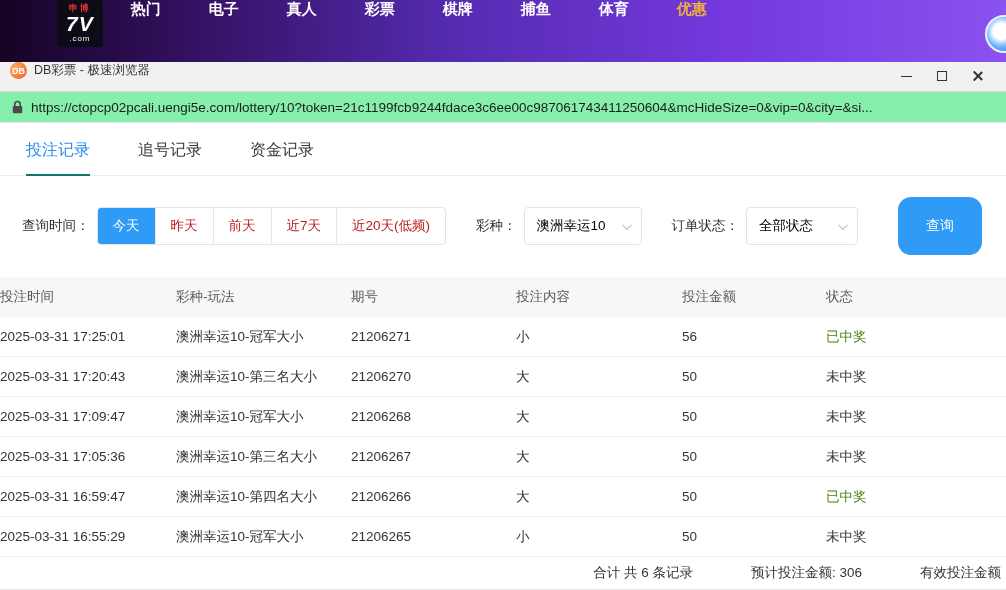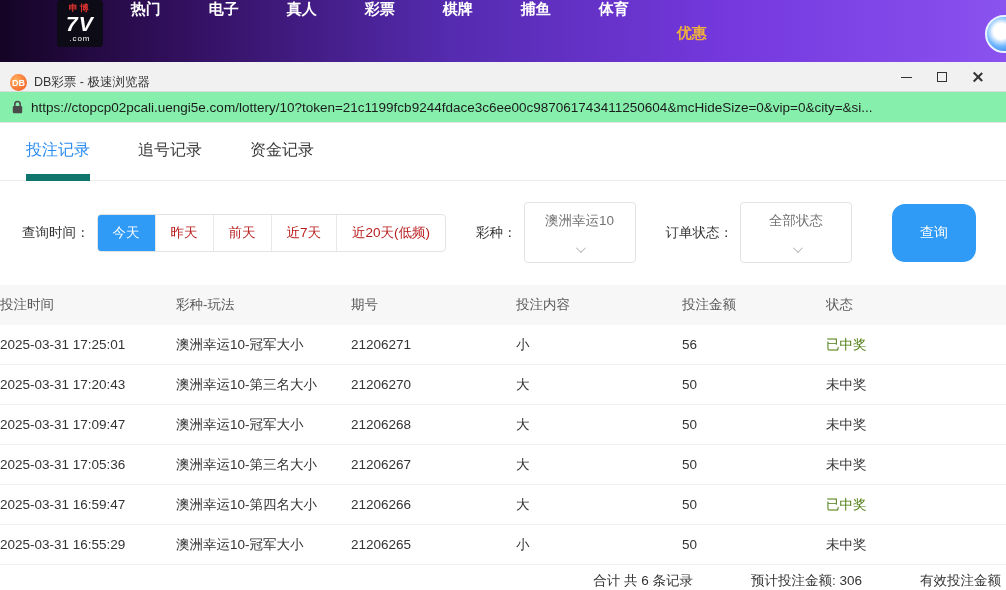--- a/index.html
+++ b/index.html
@@ -17,31 +17,31 @@
   }
   .logo {
     margin-left:57px; background:#0d0b15; border-radius:4px;
     padding:4px 9px 3px; text-align:center; line-height:1.05; cursor:pointer;
   }
   .logo-top  { color:#e3342f; font-size:9px;  font-weight:bold; letter-spacing:2px; }
   .logo-main { color:#ffffff; font-size:21px; font-weight:bold; font-style:italic; letter-spacing:1px; }
   .logo-sub  { color:#ffffff; font-size:8px;  letter-spacing:1px; }
   .nav-items { display:flex; gap:48px; margin-left:28px; }
   .nav-item  { color:#ffffff; font-size:15px; font-weight:bold; cursor:pointer; white-space:nowrap; }
-  .nav-item.gold { color:#f0b13c;margin-top:24px; }
+  .nav-item.gold { color:#f0b13c; }
   .float-icon {
     position:absolute; right:-17px; top:15px; width:38px; height:38px; border-radius:50%;
     background: radial-gradient(circle at 42% 42%, #ffffff 28%, #6db4ff 55%, #1b63d6 100%);
     border:2px solid #eaf2ff;
   }
 
   
   .titlebar {
     height:30px; background:#f1f1f1; border-bottom:1px solid #dcdcdc;
-    display:flex; align-items:flex-end; padding:0 10px;
+    display:flex; align-items:flex-start; padding:0 10px;
   }
   .tb-icon {
     width:17px; height:17px; border-radius:50%;
     background: radial-gradient(circle at 35% 35%, #ffb25e, #f4511e);
     color:#fff; font-size:9px; font-weight:bold;
     display:flex; align-items:center; justify-content:center; margin-right:7px;
   }
   .tb-title { font-size:12.5px; color:#333; flex:1; }
   .win-controls { display:flex; align-items:center; }
   .win-btn { width:36px; height:28px; display:flex; align-items:center; justify-content:center; cursor:pointer; }
@@ -58,34 +58,34 @@
   .url-bar {
     height:31px; background:#86efac; border-bottom:1px solid #e4e4e4;
     display:flex; align-items:center; padding:0 12px;
   }
   .lock-wrap { margin-right:8px; display:flex; align-items:center; }
   .url-text { font-size:13.5px; color:#1c1c1c; white-space:nowrap; overflow:hidden; flex:1; }
 
   
   .tabs { display:flex; gap:48px; padding:17px 26px 0; border-bottom:1px solid #ececec; }
   .tab { font-size:16px; color:#3b3b3b; padding-bottom:13px; cursor:pointer; }
-  .tab.active { color:#2b8cf0; border-bottom:7px solid #0f766e; margin-bottom:-1px; }
+  .tab.active { color:#2b8cf0; border-bottom:2px solid #0f766e; margin-bottom:-1px; }
 
   
   .filters { display:flex; align-items:center; margin:21px 2px 0 22px; font-size:13.5px; color:#333; }
   .flabel { margin-right:7px; white-space:nowrap; }
   .seg { display:flex; border:1px solid #e3e3e3; border-radius:4px; overflow:hidden; background:#fff; }
   .seg-opt { padding:9px 15px; border-right:1px solid #e8e8e8; color:#b91c1c; cursor:pointer; white-space:nowrap; }
   .seg-opt:last-child { border-right:none; }
   .seg-opt.active { background:#2f9bf6; color:#fff; }
   .f-group { display:flex; align-items:center; margin-left:30px; }
   .select-box {
     display:flex; align-items:center; justify-content:space-between; gap:16px;
     border:1px solid #e3e3e3; border-radius:4px; padding:9px 12px; cursor:pointer;
-    color:#737373; min-width:112px; background:#fff;flex-direction:column;
+    color:#000000; min-width:112px; background:#fff;
   }
   .chev {
     width:7px; height:7px; border-right:1.5px solid #b9b9b9; border-bottom:1.5px solid #b9b9b9;
     transform:rotate(45deg) translateY(-2px);
   }
   .search-btn {
     background:#2f9bf6; color:#fff; border:none; border-radius:13px;
     padding:20px 28px; font-size:14px; margin-left:40px; cursor:pointer;
     font-family:inherit;
   }

